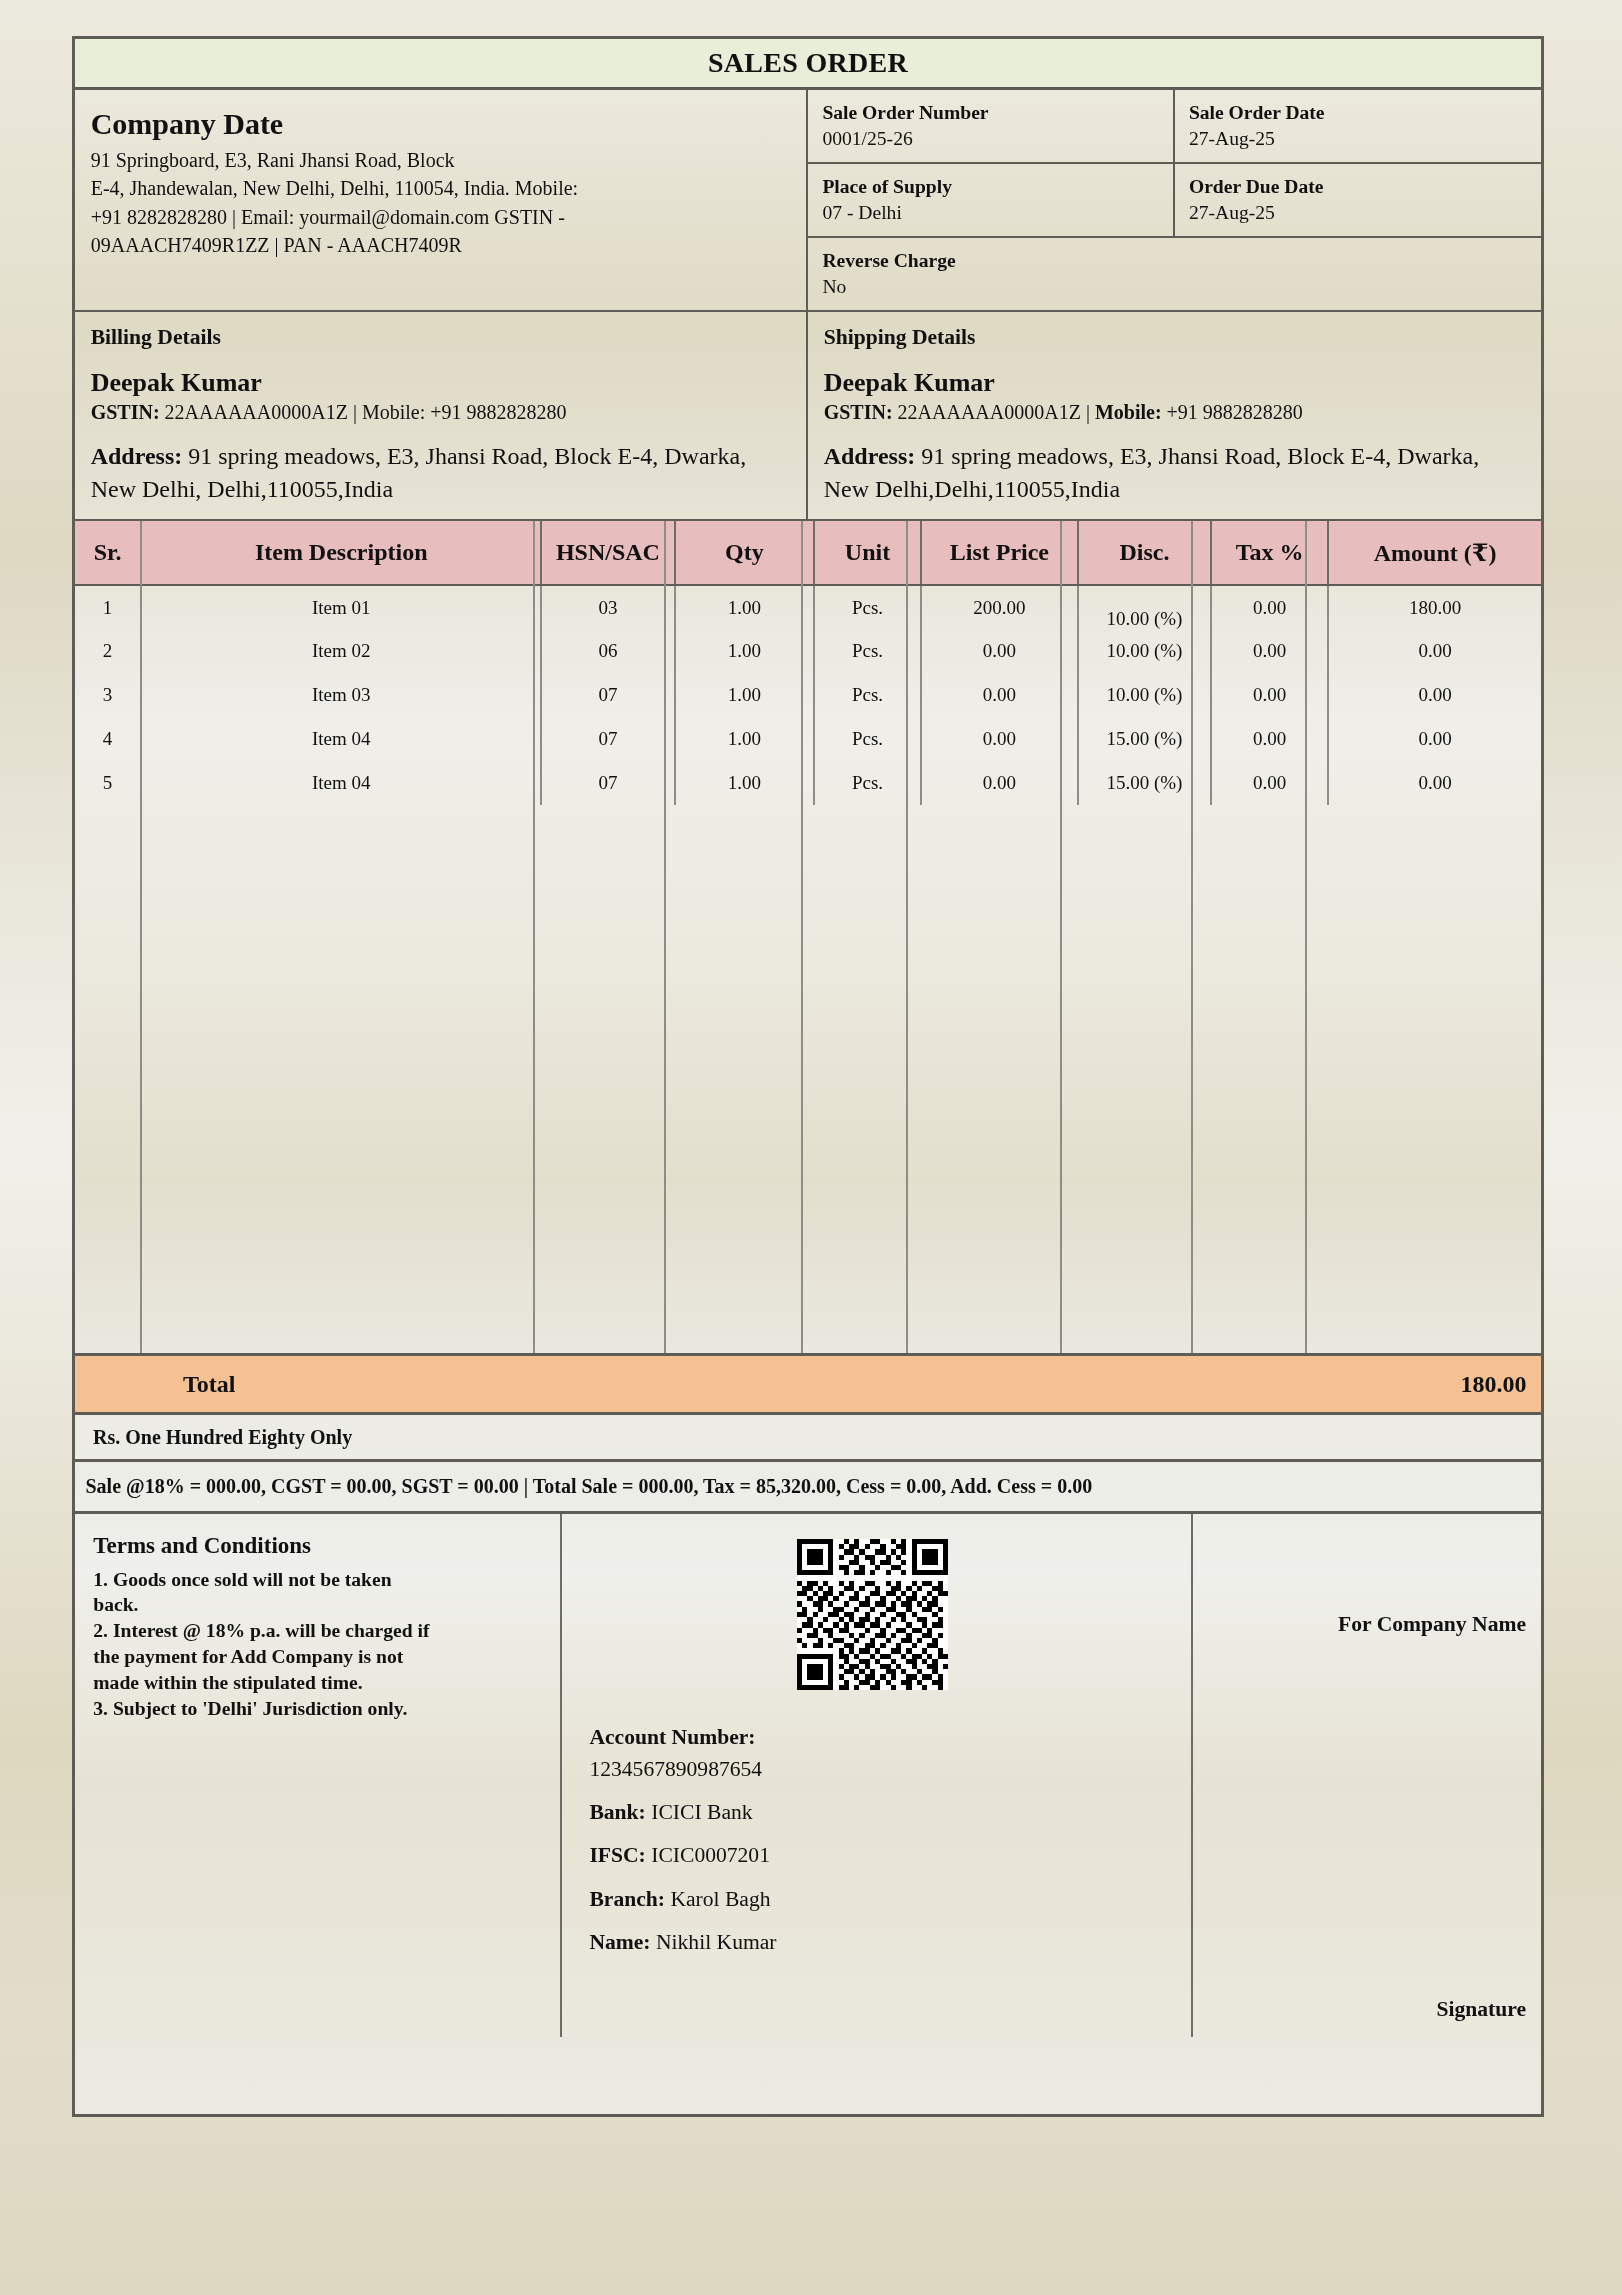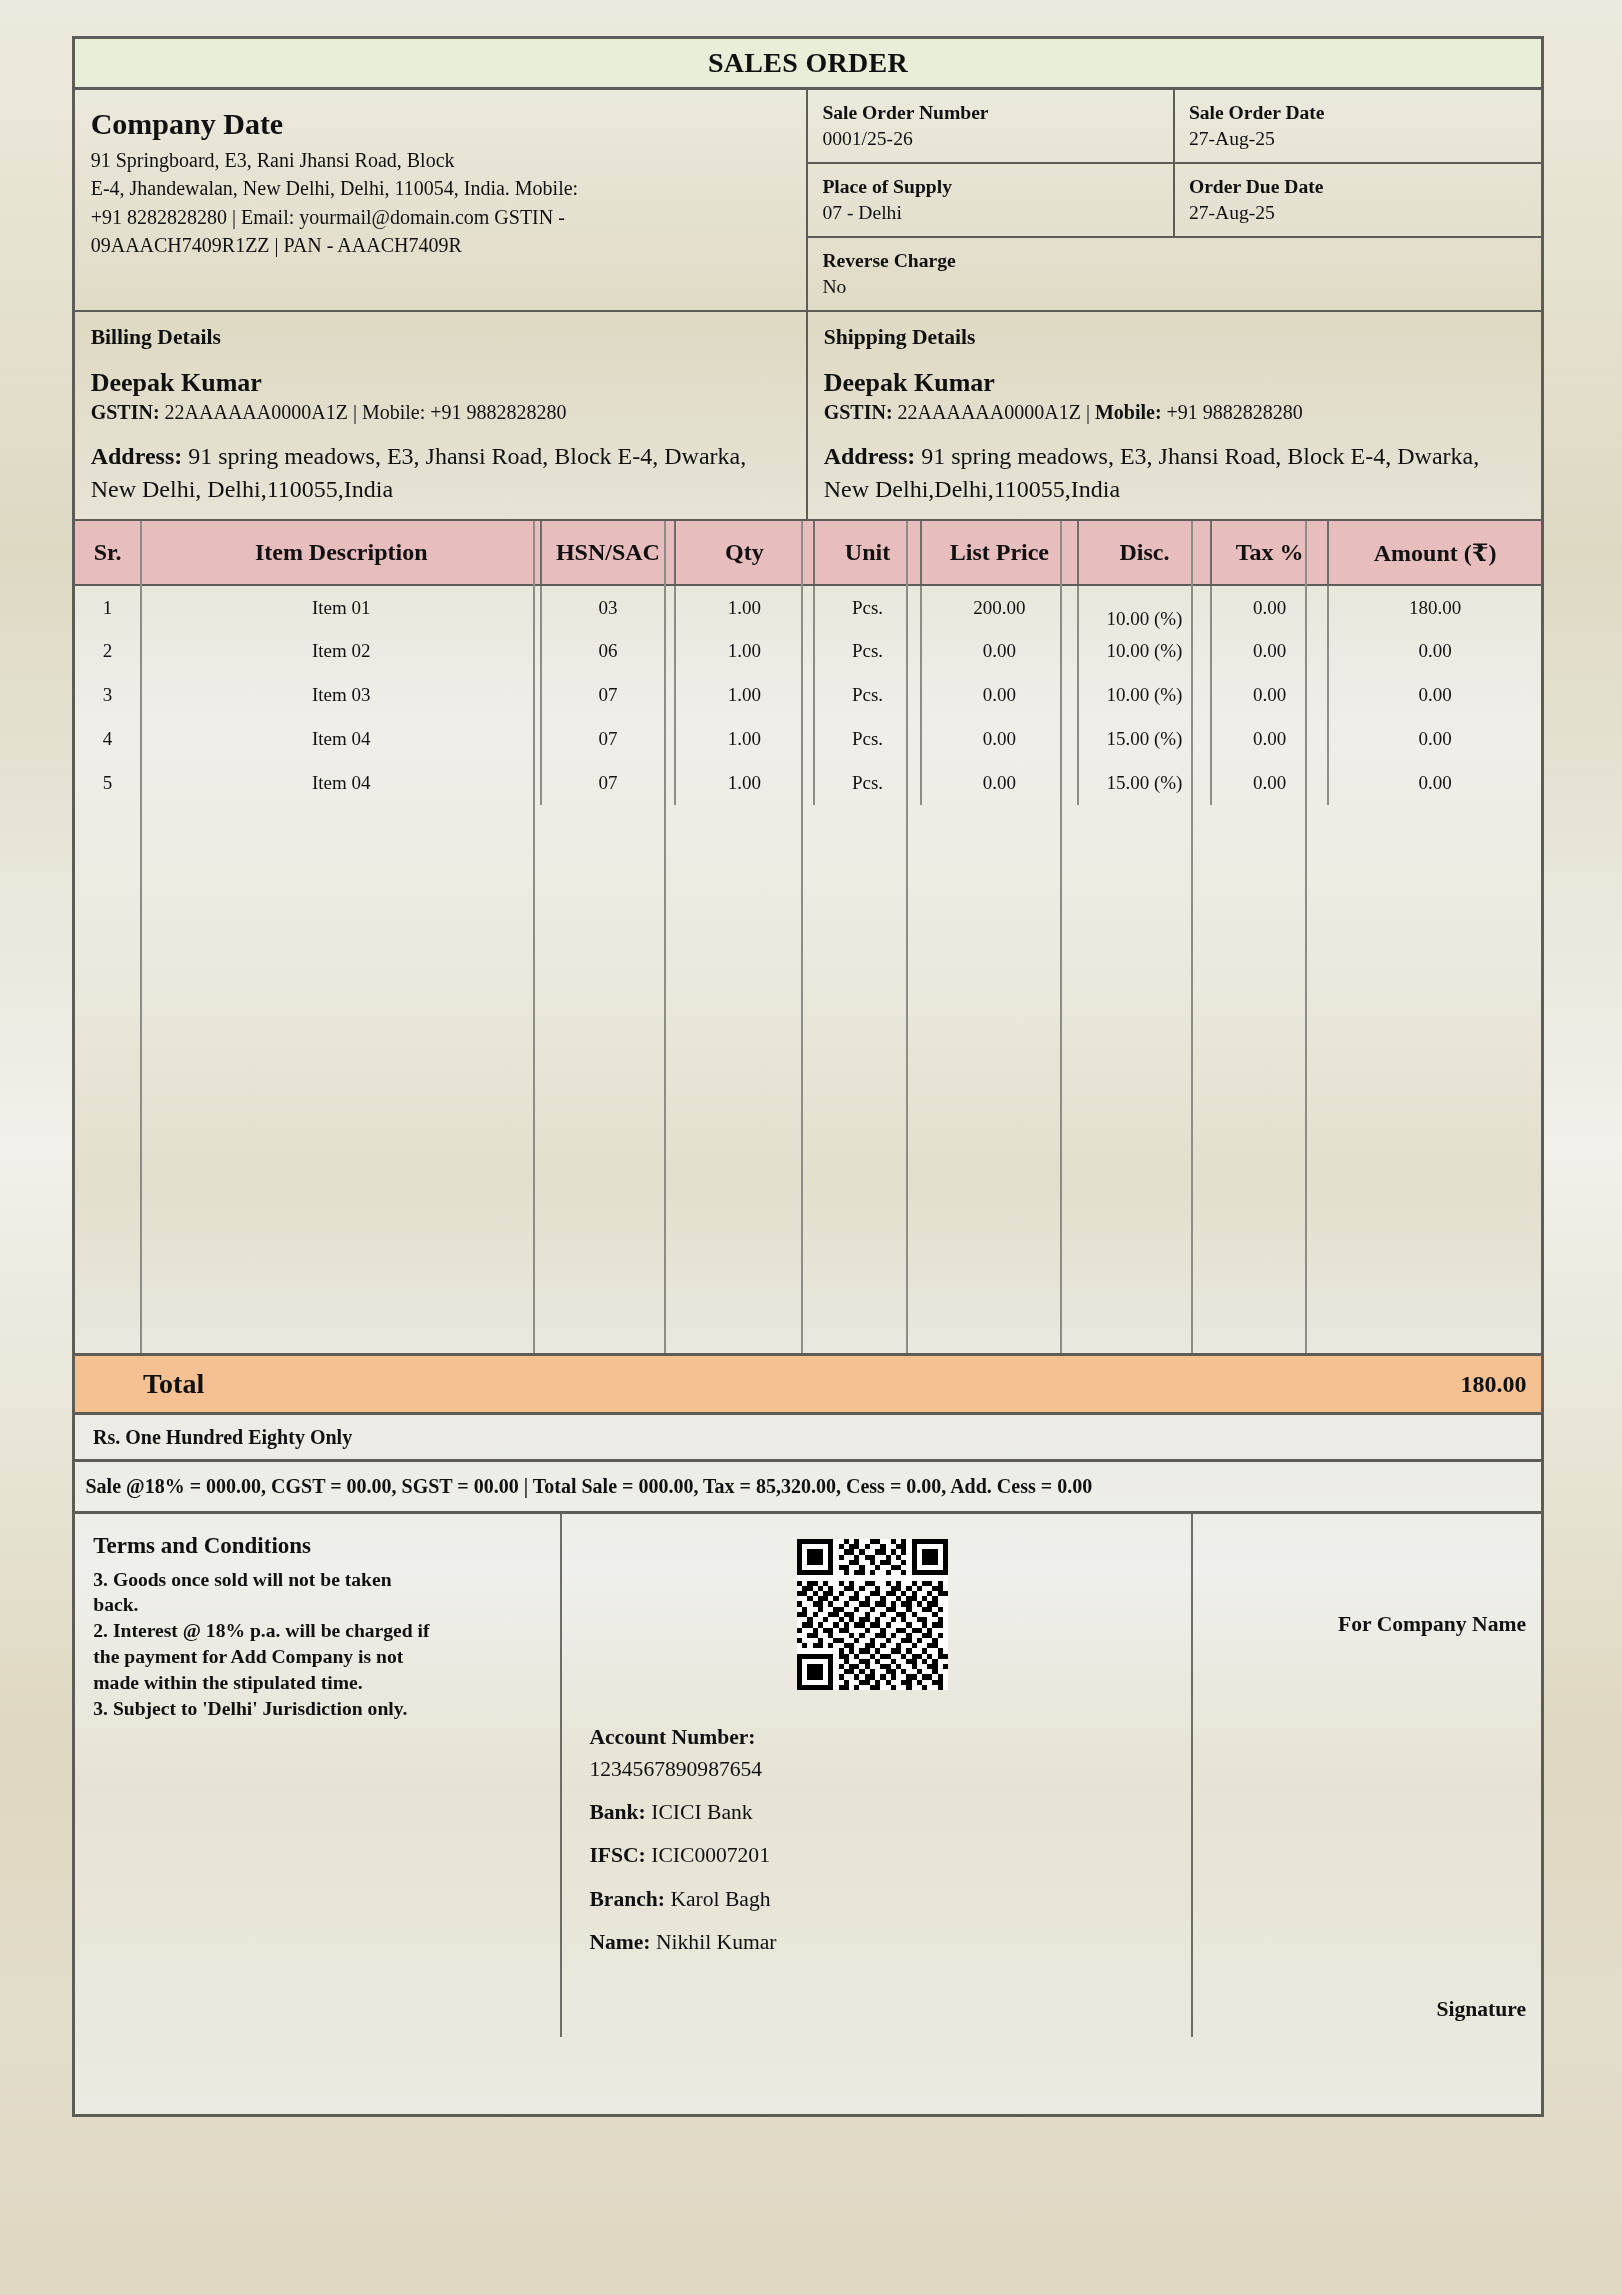--- a/index.html
+++ b/index.html
@@ -213,23 +213,23 @@
   
   .total-bar {
     height: 59px;
     background: #f5c193;
     border-bottom: 3.3px solid #5d5c57;
     display: flex;
     align-items: center;
     box-sizing: border-box;
   }
   .total-label {
-    font-size: 28px;
-    font-weight: bold;
-    margin-left: 68px;
+    font-size: 24px;
+    font-weight: bold;
+    margin-left: 108px;
   }
   .total-value {
     font-size: 24px;
     font-weight: bold;
     margin-left: auto;
     margin-right: 14.4px;
   }
 
   .words-row {
     height: 47px;
@@ -502,21 +502,21 @@
     <div class="total-label">Total</div>
     <div class="total-value">180.00</div>
   </div>
 
   <div class="words-row">Rs. One Hundred Eighty Only</div>
   <div class="tax-row">Sale @18% = 000.00, CGST = 00.00, SGST = 00.00 | Total Sale = 000.00, Tax = 85,320.00, Cess = 0.00, Add. Cess = 0.00</div>
 
   <div class="footer">
     <div class="foot-terms">
       <div class="terms-title">Terms and Conditions</div>
-      <div class="terms-line">3.  Goods once sold will not be taken</div>
+      <div class="terms-line">1.  Goods once sold will not be taken</div>
       <div class="terms-line">back.</div>
       <div class="terms-line">2.  Interest @ 18% p.a. will be charged if</div>
       <div class="terms-line">the payment for Add Company is not</div>
       <div class="terms-line">made within the stipulated time.</div>
       <div class="terms-line">3. Subject to 'Delhi' Jurisdiction only.</div>
     </div>
 
     <div class="foot-bank">
       <div class="qr-holder">
         <svg width="151" height="151" viewBox="0 0 29 29" shape-rendering="crispEdges">

